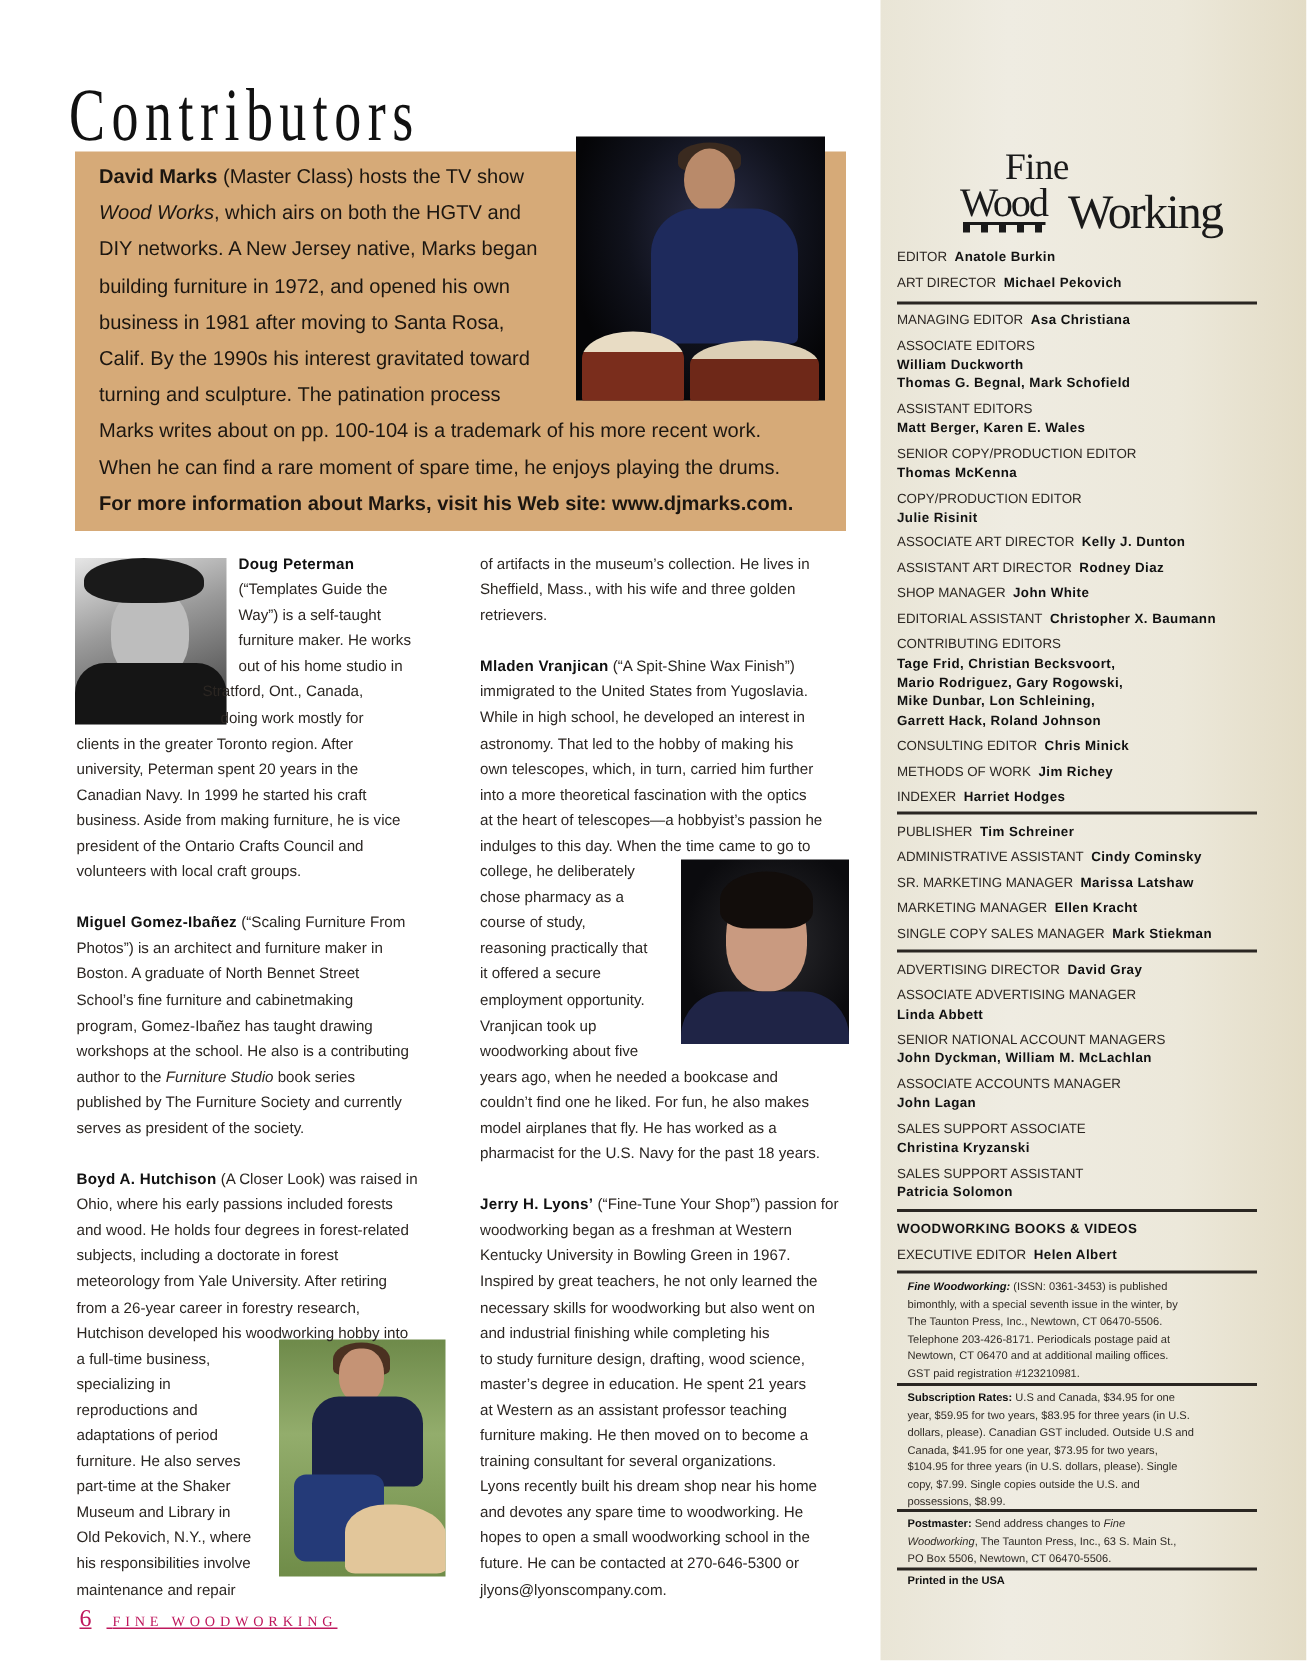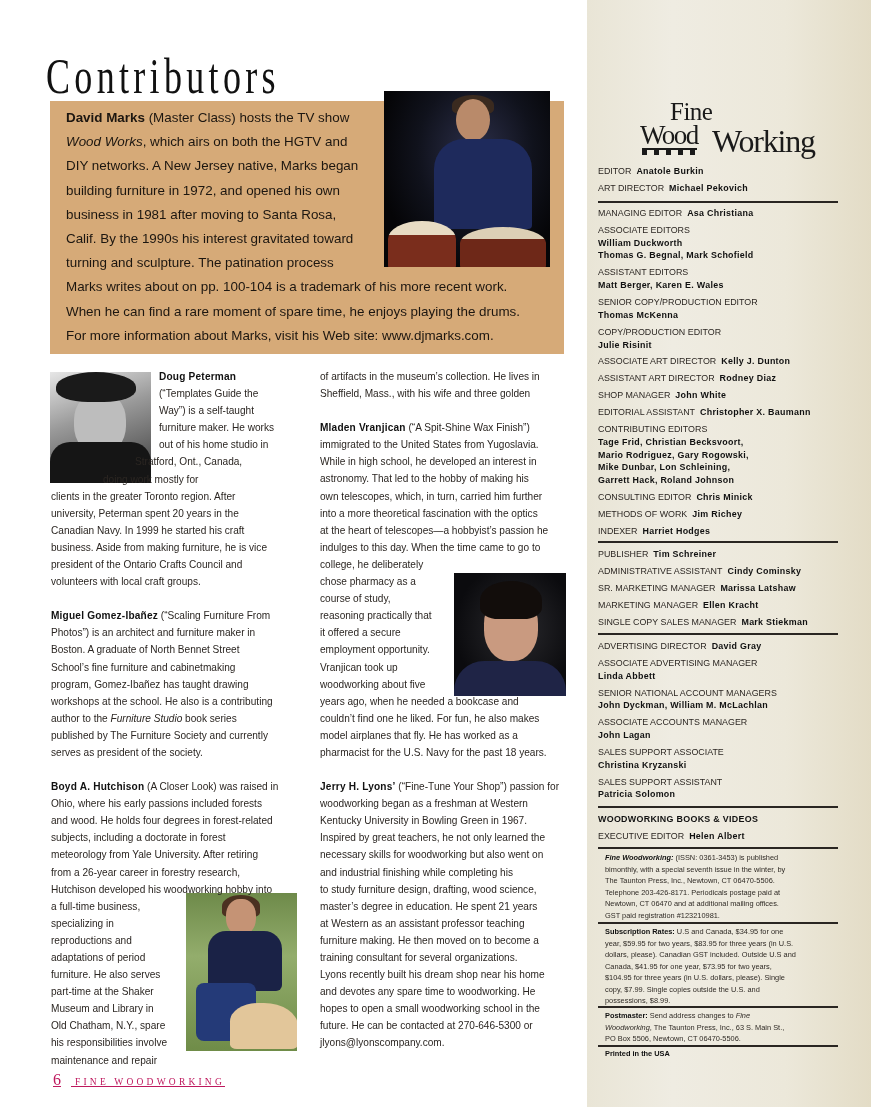--- a/index.html
+++ b/index.html
@@ -117,21 +117,21 @@
 <div class="feature-text">
   <span class="line"><span class="lead">David Marks</span><span style="font-weight:normal"> (Master Class) hosts the TV show</span></span>
   <span class="line"><i style="font-weight:normal">Wood Works</i><span style="font-weight:normal">, which airs on both the HGTV and</span></span>
   <span class="line" style="font-weight:normal">DIY networks. A New Jersey native, Marks began</span>
   <span class="line" style="font-weight:normal">building furniture in 1972, and opened his own</span>
   <span class="line" style="font-weight:normal">business in 1981 after moving to Santa Rosa,</span>
   <span class="line" style="font-weight:normal">Calif. By the 1990s his interest gravitated toward</span>
   <span class="line" style="font-weight:normal">turning and sculpture. The patination process</span>
   <span class="line" style="font-weight:normal">Marks writes about on pp. 100-104 is a trademark of his more recent work.</span>
   <span class="line" style="font-weight:normal">When he can find a rare moment of spare time, he enjoys playing the drums.</span>
-  <span class="line" style="font-weight:normal">For more information about Marks, visit his Web site: www.djmarks.com.</span>
+  <span class="line" style="font-weight:bold">For more information about Marks, visit his Web site: www.djmarks.com.</span>
 </div>
 
 <div class="photo photo-peterman">
   <div class="face"></div>
   <div class="beret"></div>
   <div class="coat"></div>
 </div>
 <div class="photo photo-vranjican">
   <div class="face"></div>
   <div class="hair"></div>
@@ -147,21 +147,21 @@
 
 <div class="col col-left">
 
   <div>
     <span class="line" style="padding-left:108px"><b>Doug Peterman</b></span>
     <span class="line" style="padding-left:108px">(“Templates Guide the</span>
     <span class="line" style="padding-left:108px">Way”) is a self-taught</span>
     <span class="line" style="padding-left:108px">furniture maker. He works</span>
     <span class="line" style="padding-left:108px">out of his home studio in</span>
     <span class="line" style="padding-left:84px">Stratford, Ont., Canada,</span>
-    <span class="line" style="padding-left:52px">doing work mostly for</span>
+    <span class="line" style="padding-left:96px">doing work mostly for</span>
     <span class="line">clients in the greater Toronto region. After</span>
     <span class="line">university, Peterman spent 20 years in the</span>
     <span class="line">Canadian Navy. In 1999 he started his craft</span>
     <span class="line">business. Aside from making furniture, he is vice</span>
     <span class="line">president of the Ontario Crafts Council and</span>
     <span class="line">volunteers with local craft groups.</span>
   </div>
   <div style="height:17px"></div>
   <div>
     <span class="line"><b>Miguel Gomez-Ibañez</b><span> (“Scaling Furniture From</span></span>
@@ -183,30 +183,31 @@
     <span class="line">meteorology from Yale University. After retiring</span>
     <span class="line">from a 26-year career in forestry research,</span>
     <span class="line">Hutchison developed his woodworking hobby into</span>
     <span class="line">a full-time business,</span>
     <span class="line">specializing in</span>
     <span class="line">reproductions and</span>
     <span class="line">adaptations of period</span>
     <span class="line">furniture. He also serves</span>
     <span class="line">part-time at the Shaker</span>
     <span class="line">Museum and Library in</span>
-    <span class="line">Old Chatham, N.Y., spare</span>
+    <span class="line">Old Pekovich, N.Y., where</span>
     <span class="line">his responsibilities involve</span>
     <span class="line">maintenance and repair</span>
   </div>
 </div>
 
 <div class="col col-mid">
   <div>
     <span class="line">of artifacts in the museum’s collection. He lives in</span>
     <span class="line">Sheffield, Mass., with his wife and three golden</span>
+    <span class="line">retrievers.</span>
   </div>
   <div style="height:17px"></div>
   <div>
     <span class="line"><b>Mladen Vranjican</b><span> (“A Spit-Shine Wax Finish”)</span></span>
     <span class="line">immigrated to the United States from Yugoslavia.</span>
     <span class="line">While in high school, he developed an interest in</span>
     <span class="line">astronomy. That led to the hobby of making his</span>
     <span class="line">own telescopes, which, in turn, carried him further</span>
     <span class="line">into a more theoretical fascination with the optics</span>
     <span class="line">at the heart of telescopes—a hobbyist’s passion he</span>

